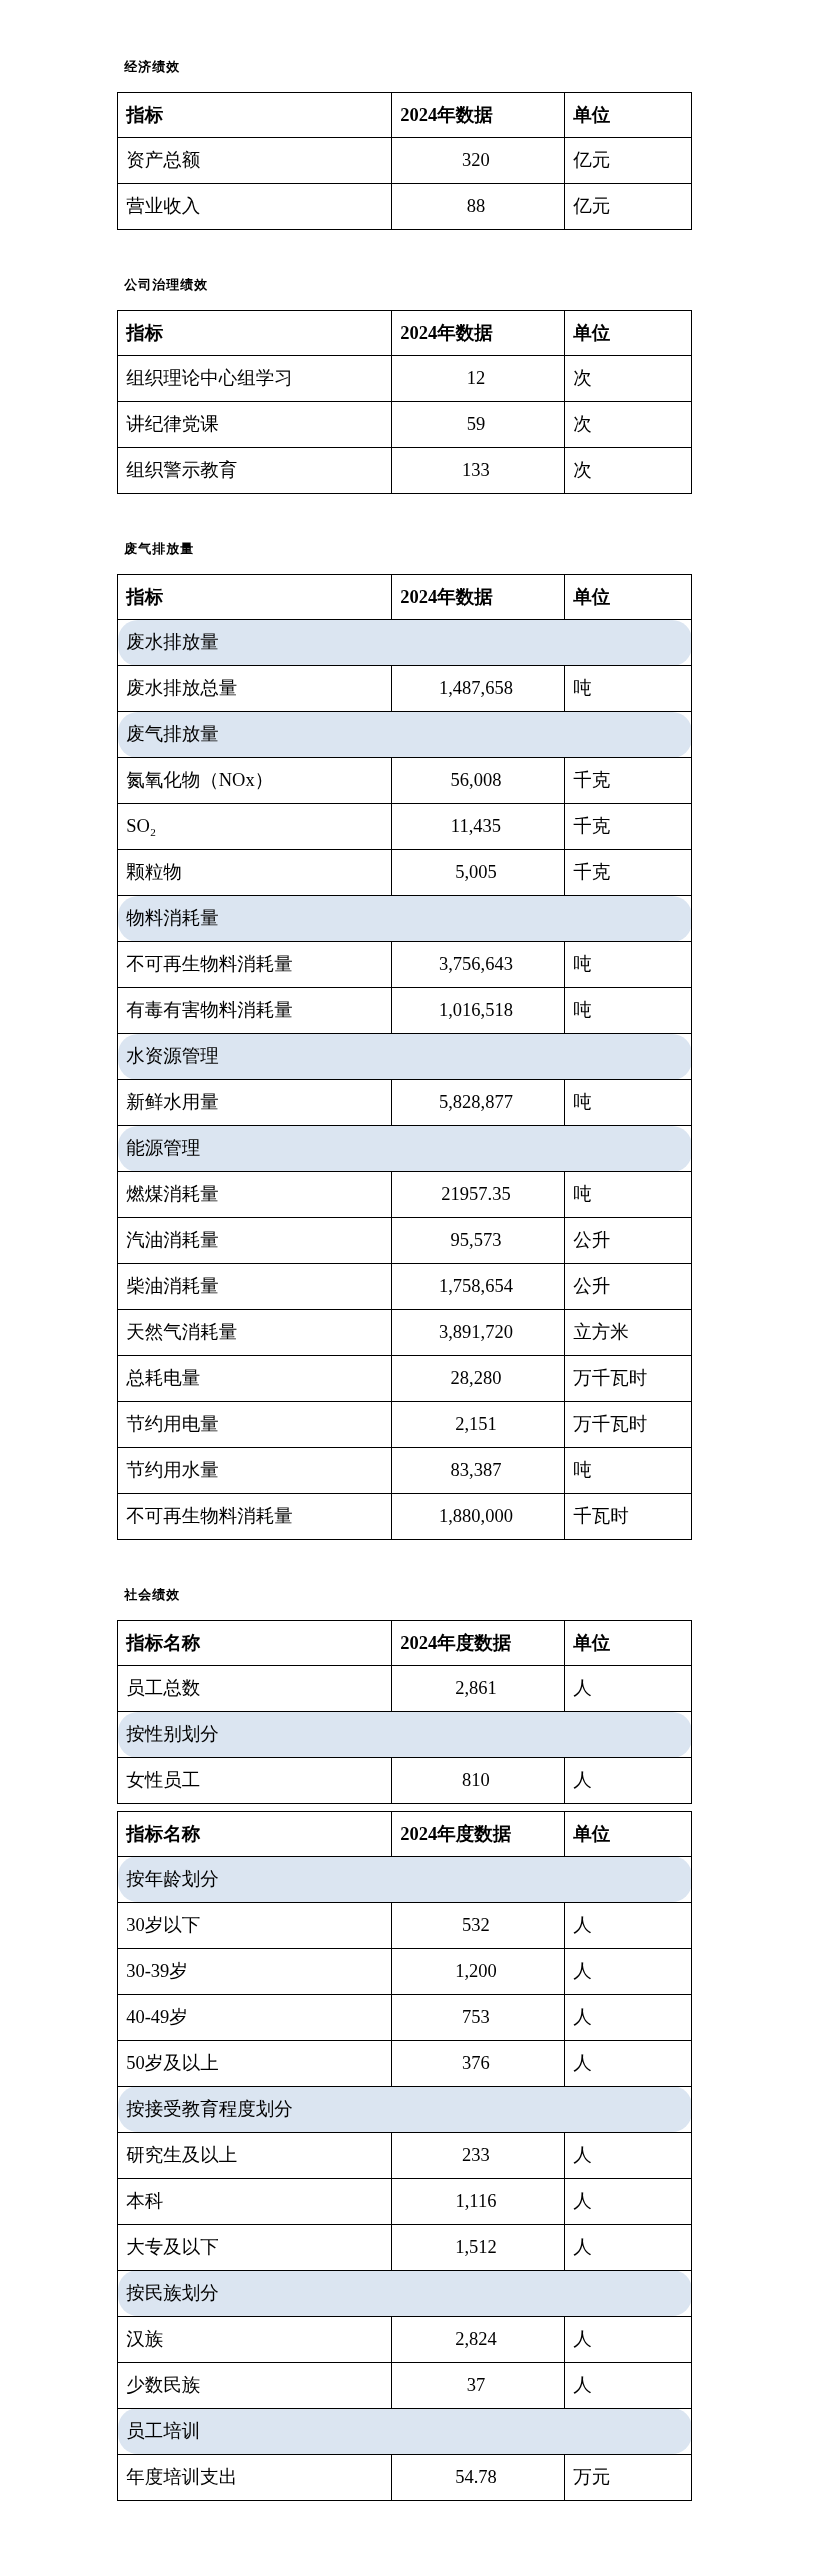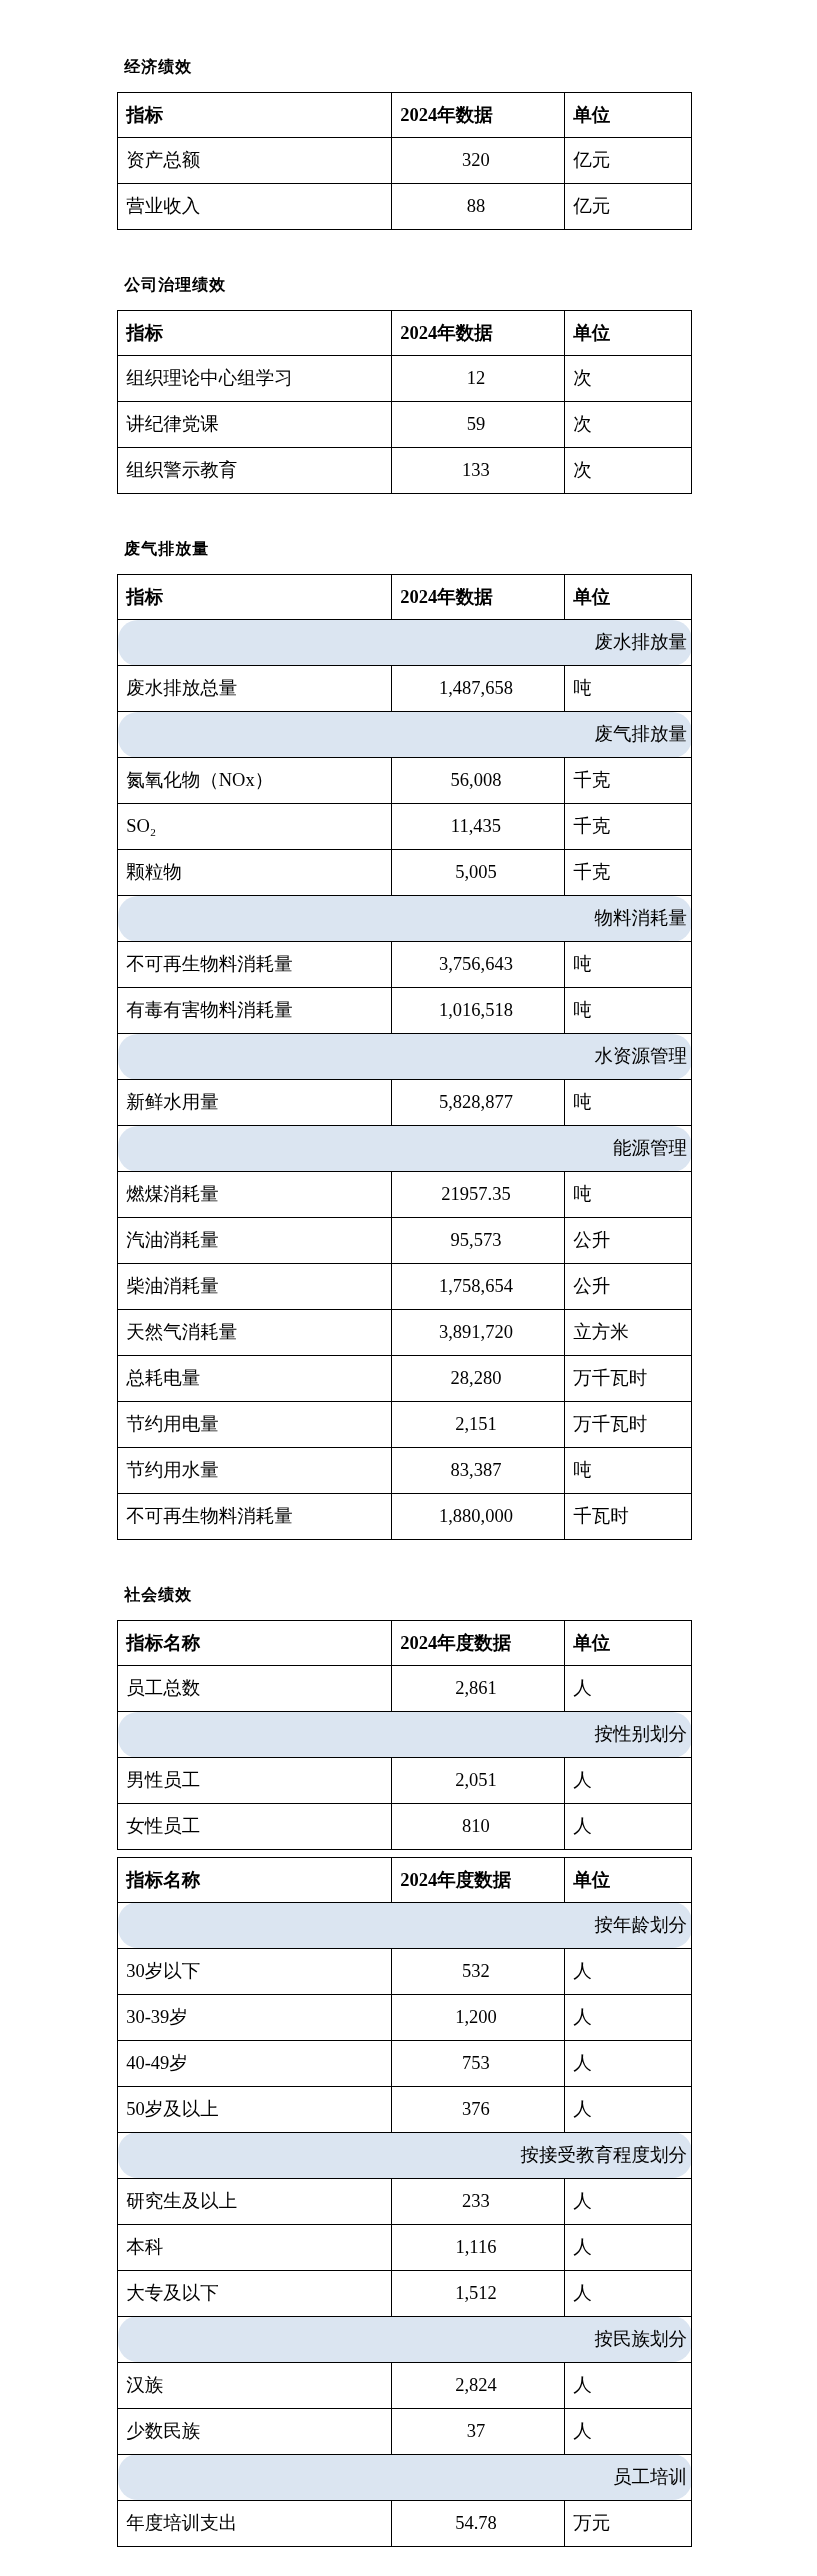--- a/index.html
+++ b/index.html
@@ -14,21 +14,21 @@
     font-family: "Liberation Serif", "DejaVu Serif", serif;
     color: var(--text-color, #000);
   }
   #doc {
     margin-left: 117px;
     width: 574px;
     padding-top: 58px;
   }
   .section { display: block; }
   .section-title {
-    font-size: 16px;
+    font-size: 13px;
     font-weight: bold;
     line-height: 18.5px;
     margin: 46px 0 15.5px 7.2px;
     letter-spacing: 1px;
   }
   .section:first-child .section-title { margin-top: 0; }
   .perf-table {
     border-collapse: collapse;
     table-layout: fixed;
     width: 574px;
@@ -51,21 +51,21 @@
     text-align: left;
     padding: 0 4.1px 0 8.2px;
     margin-top: 20px;
   }
   .perf-table td { height: 45px; }
   td.ind  { text-align: left;  padding: 0 4.1px 0 8.2px; }
   td.val  { text-align: center; padding: 0 8.2px 0 4.1px; }
   td.unit { text-align: left;  padding: 0 4.1px 0 8.2px; }
   tr.sub td {
     background: var(--sub-bg, #dbe5f1);
-    text-align: right;
+    text-align: left;
     padding: 0 4.1px 0 8.2px;
     border-radius: 20px;
   }
 </style>
 </head>
 <body style="background: rgb(255, 255, 255);">
 
 <div id="doc">
     <section class="section">
       <h2 class="section-title">经济绩效</h2>
@@ -257,25 +257,20 @@
         <tbody>
           <tr>
             <td class="ind">员工总数</td>
             <td class="val">2,861</td>
             <td class="unit">人</td>
           </tr>
           <tr class="sub">
             <td colspan="3">按性别划分</td>
           </tr>
           <tr>
-            <td class="ind">男性员工</td>
-            <td class="val">2,051</td>
-            <td class="unit">人</td>
-          </tr>
-          <tr>
             <td class="ind">女性员工</td>
             <td class="val">810</td>
             <td class="unit">人</td>
           </tr>
         </tbody>
       </table>
       <table class="perf-table">
         <colgroup>
           <col class="c1">
           <col class="c2">

